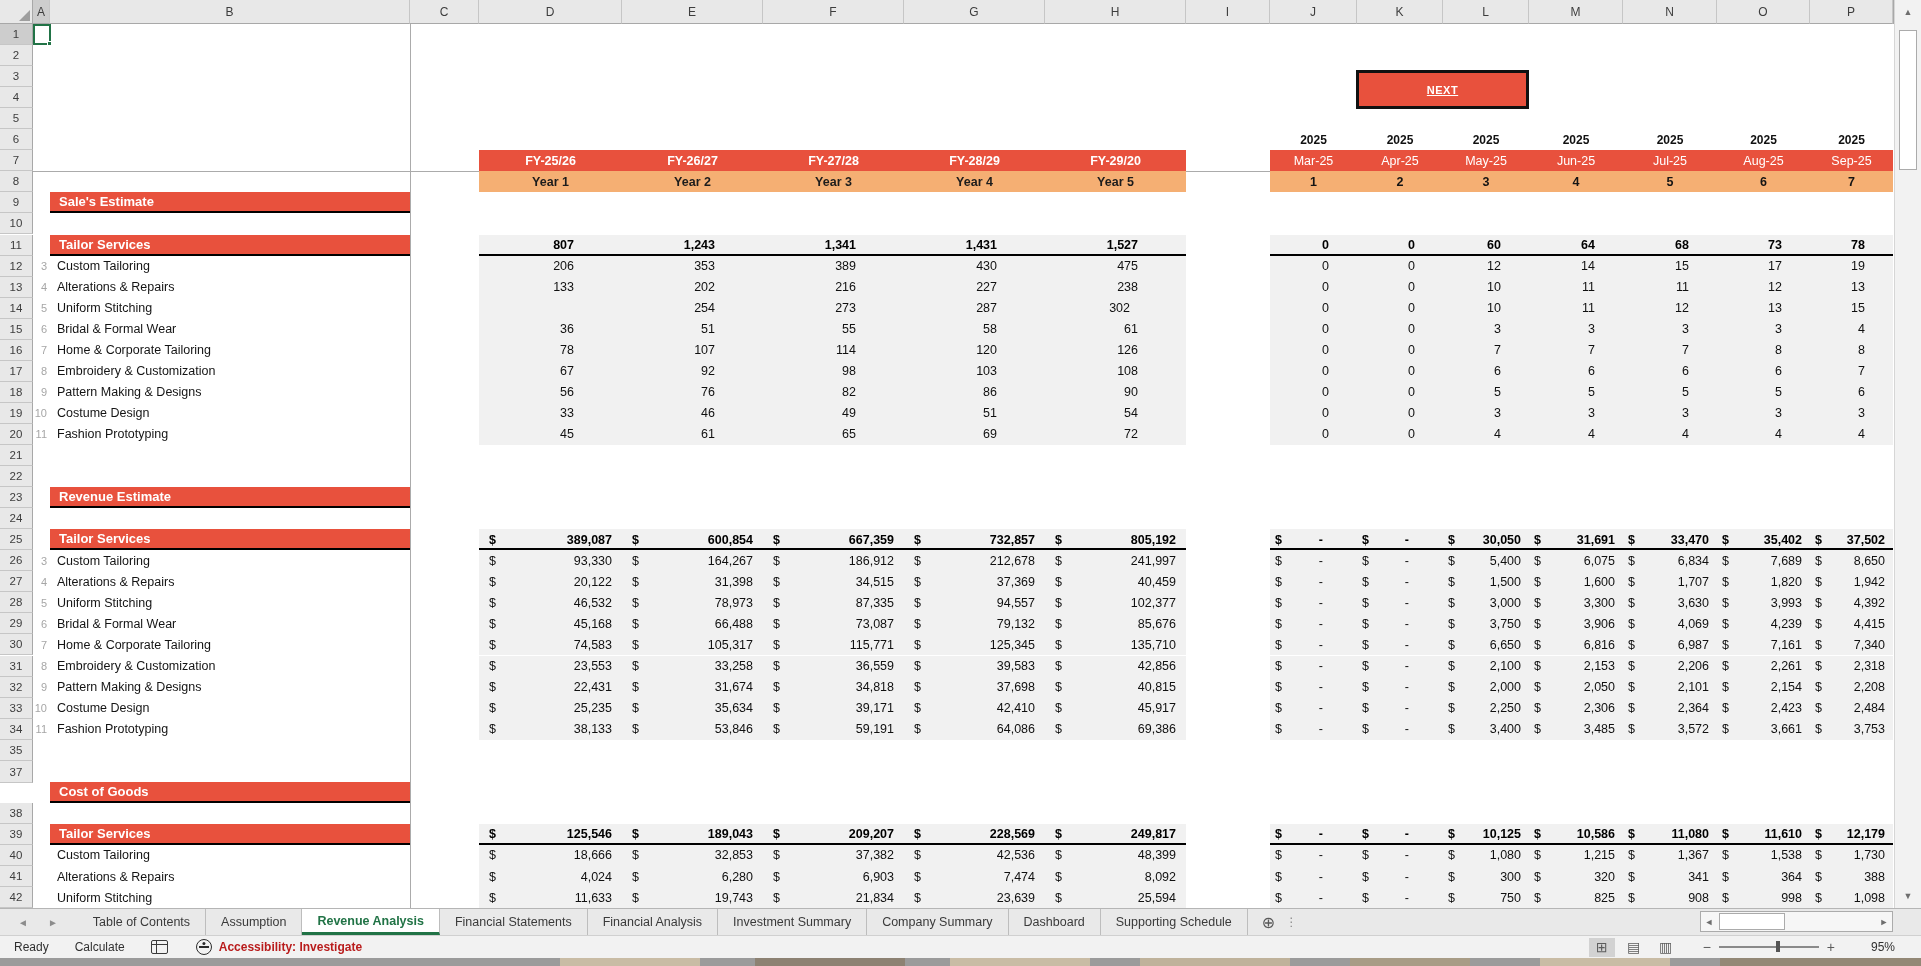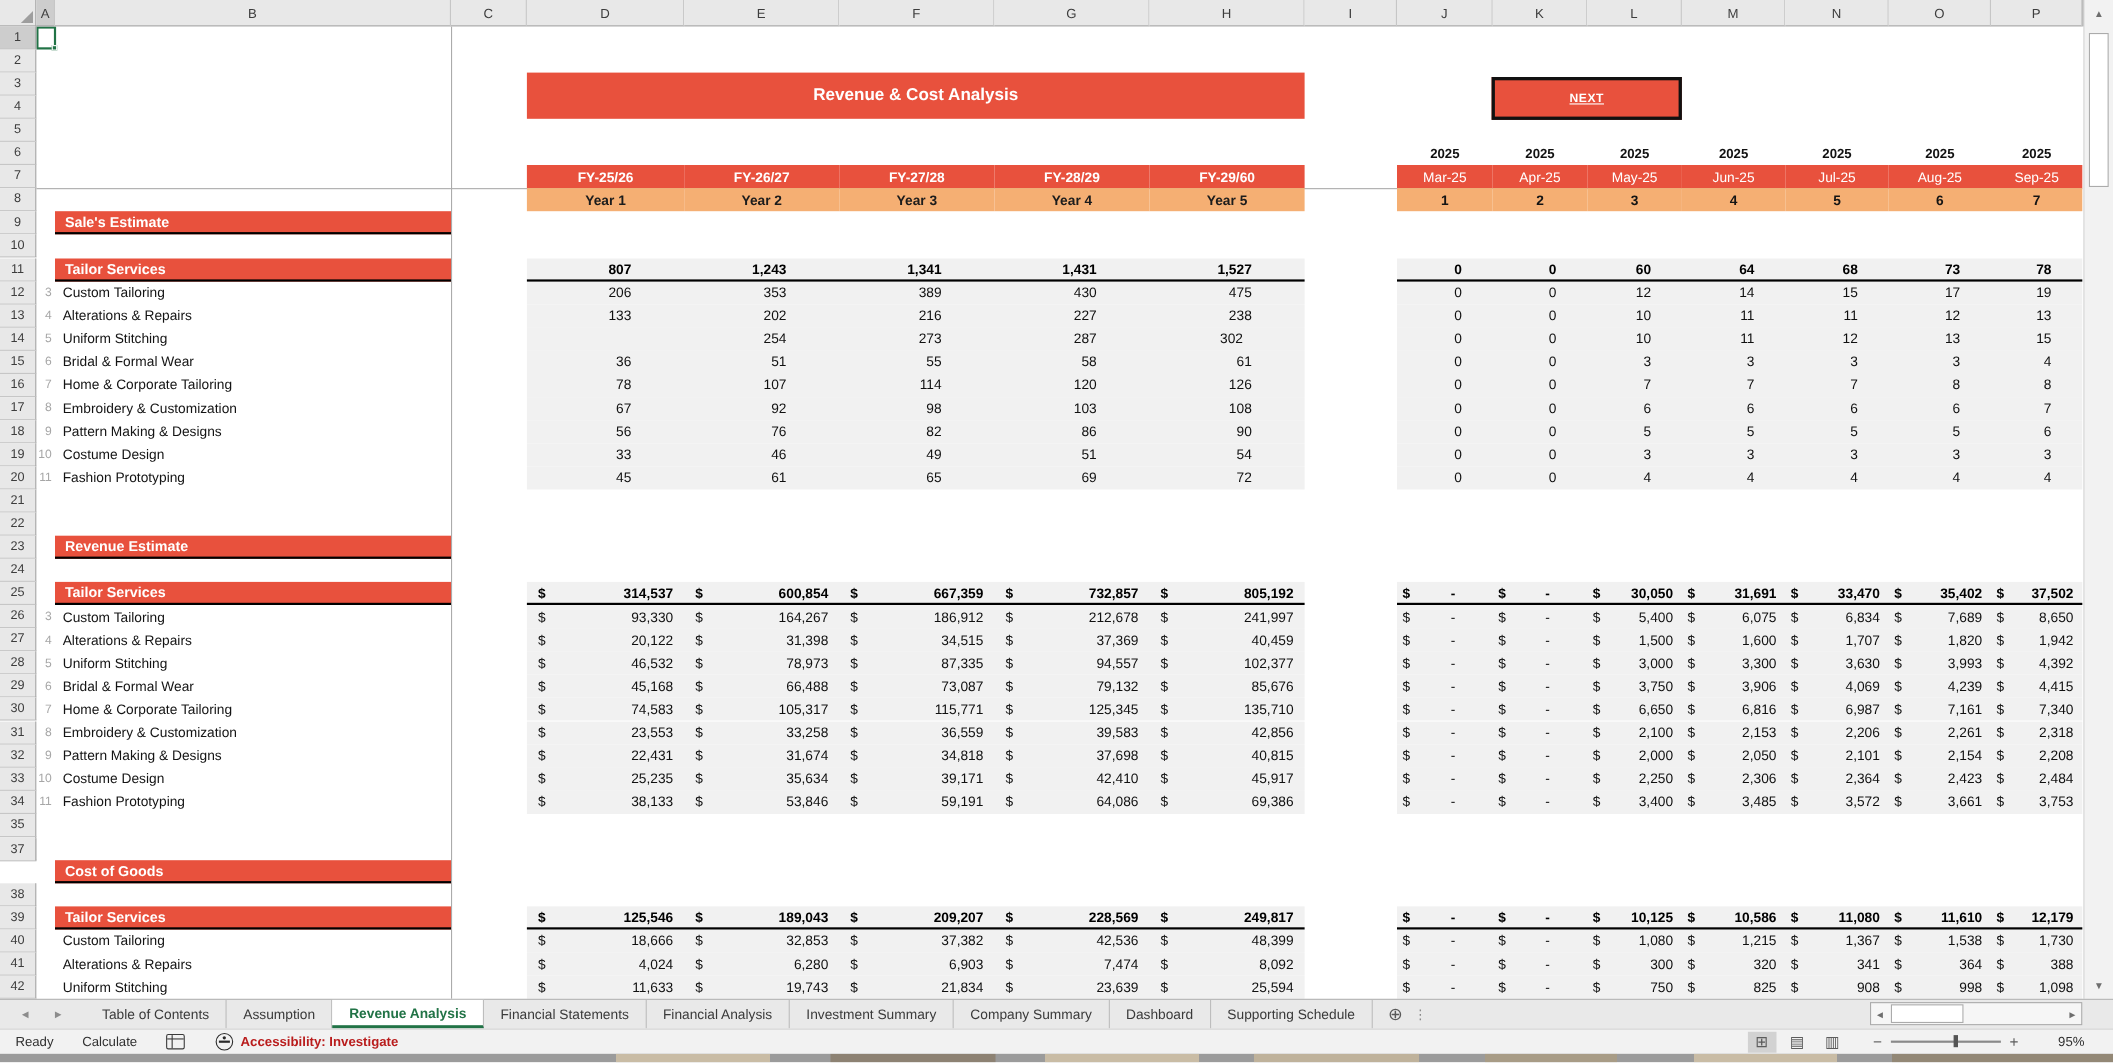--- a/index.html
+++ b/index.html
@@ -95,21 +95,21 @@
     <div class="tri"></div>
   </div>
 
   <div id="sheet">
       <div class="grayline" style="left: 33px; top: 170.85px; width: 1860px; height: 1px; position: absolute; box-sizing: border-box;"></div>
       <div class="grayline" style="left: 410px; top: 24px; width: 1px; height: 884.1px; position: absolute; box-sizing: border-box;"></div>
       <div class="fyc" style="left: 479px; top: 150.3px; width: 143px; height: 21.05px; position: absolute; box-sizing: border-box;">FY-25/26</div>
       <div class="fyc" style="left: 622px; top: 150.3px; width: 141px; height: 21.05px; position: absolute; box-sizing: border-box;">FY-26/27</div>
       <div class="fyc" style="left: 763px; top: 150.3px; width: 141px; height: 21.05px; position: absolute; box-sizing: border-box;">FY-27/28</div>
       <div class="fyc" style="left: 904px; top: 150.3px; width: 141px; height: 21.05px; position: absolute; box-sizing: border-box;">FY-28/29</div>
-      <div class="fyc" style="left: 1045px; top: 150.3px; width: 141px; height: 21.05px; position: absolute; box-sizing: border-box;">FY-29/60</div>
+      <div class="fyc" style="left: 1045px; top: 150.3px; width: 141px; height: 21.05px; position: absolute; box-sizing: border-box;">FY-29/20</div>
       <div class="yrc" style="left: 479px; top: 171.35px; width: 143px; height: 21.05px; position: absolute; box-sizing: border-box;">Year 1</div>
       <div class="yrc" style="left: 622px; top: 171.35px; width: 141px; height: 21.05px; position: absolute; box-sizing: border-box;">Year 2</div>
       <div class="yrc" style="left: 763px; top: 171.35px; width: 141px; height: 21.05px; position: absolute; box-sizing: border-box;">Year 3</div>
       <div class="yrc" style="left: 904px; top: 171.35px; width: 141px; height: 21.05px; position: absolute; box-sizing: border-box;">Year 4</div>
       <div class="yrc" style="left: 1045px; top: 171.35px; width: 141px; height: 21.05px; position: absolute; box-sizing: border-box;">Year 5</div>
       <div class="myear" style="left: 1270px; top: 129.25px; width: 87px; height: 21.05px; position: absolute; box-sizing: border-box;">2025</div>
       <div class="mmon" style="left: 1270px; top: 150.3px; width: 87px; height: 21.05px; position: absolute; box-sizing: border-box;">Mar-25</div>
       <div class="mnum" style="left: 1270px; top: 171.35px; width: 87px; height: 21.05px; position: absolute; box-sizing: border-box;">1</div>
       <div class="myear" style="left: 1357px; top: 129.25px; width: 86px; height: 21.05px; position: absolute; box-sizing: border-box;">2025</div>
       <div class="mmon" style="left: 1357px; top: 150.3px; width: 86px; height: 21.05px; position: absolute; box-sizing: border-box;">Apr-25</div>
@@ -308,21 +308,21 @@
       <div class="idx" style="left: 33px; top: 676.55px; width: 14px; height: 21.05px; position: absolute; box-sizing: border-box;">9</div>
       <div class="itemlabel" style="left: 57px; top: 676.55px; width: 345px; height: 21.05px; position: absolute; box-sizing: border-box;">Pattern Making &amp; Designs</div>
       <div class="idx" style="left: 33px; top: 697.6px; width: 14px; height: 21.05px; position: absolute; box-sizing: border-box;">10</div>
       <div class="itemlabel" style="left: 57px; top: 697.6px; width: 345px; height: 21.05px; position: absolute; box-sizing: border-box;">Costume Design</div>
       <div class="idx" style="left: 33px; top: 718.65px; width: 14px; height: 21.05px; position: absolute; box-sizing: border-box;">11</div>
       <div class="itemlabel" style="left: 57px; top: 718.65px; width: 345px; height: 21.05px; position: absolute; box-sizing: border-box;">Fashion Prototyping</div>
       <div class="stripe" style="left: 479px; top: 529.2px; width: 707px; height: 21.05px; position: absolute; box-sizing: border-box;"></div>
       <div class="stripe" style="left: 1270px; top: 529.2px; width: 623px; height: 21.05px; position: absolute; box-sizing: border-box;"></div>
       <div class="cellcur tot" style="left: 479px; top: 529.2px; width: 143px; height: 21.05px; padding-left: 10px; padding-right: 10px; position: absolute; box-sizing: border-box;">
         <span>$</span>
-        <span>314,537</span>
+        <span>389,087</span>
       </div>
       <div class="cellcur tot" style="left: 622px; top: 529.2px; width: 141px; height: 21.05px; padding-left: 10px; padding-right: 10px; position: absolute; box-sizing: border-box;">
         <span>$</span>
         <span>600,854</span>
       </div>
       <div class="cellcur tot" style="left: 763px; top: 529.2px; width: 141px; height: 21.05px; padding-left: 10px; padding-right: 10px; position: absolute; box-sizing: border-box;">
         <span>$</span>
         <span>667,359</span>
       </div>
       <div class="cellcur tot" style="left: 904px; top: 529.2px; width: 141px; height: 21.05px; padding-left: 10px; padding-right: 10px; position: absolute; box-sizing: border-box;">
@@ -1017,21 +1017,20 @@
       <div class="cellcur" style="left: 1810px; top: 887.05px; width: 83px; height: 21.05px; padding-left: 5px; padding-right: 8px; position: absolute; box-sizing: border-box;">
         <span>$</span>
         <span>1,098</span>
       </div>
       <div class="blackline" style="left: 479px; top: 842.95px; width: 707px; height: 2px; position: absolute; box-sizing: border-box;"></div>
       <div class="blackline" style="left: 1270px; top: 842.95px; width: 623px; height: 2px; position: absolute; box-sizing: border-box;"></div>
       <div class="selbox" style="left: 33px; top: 24px; width: 18px; height: 21px; position: absolute; box-sizing: border-box;"></div>
       <div class="fillhandle" style="left: 47px; top: 41px; position: absolute; box-sizing: border-box;"></div>
     </div>
 
-  <div class="abs banner">Revenue &amp; Cost Analysis</div>
   <div class="abs nextbtn">NEXT</div>
 
   <div class="vscroll">
     <div class="sbtn" style="top:2px;">▲</div>
     <div class="vthumb"></div>
     <div class="sbtn" style="top:886px;">▼</div>
   </div>
 
   <div class="tabbar">
     <div class="tabnav">

